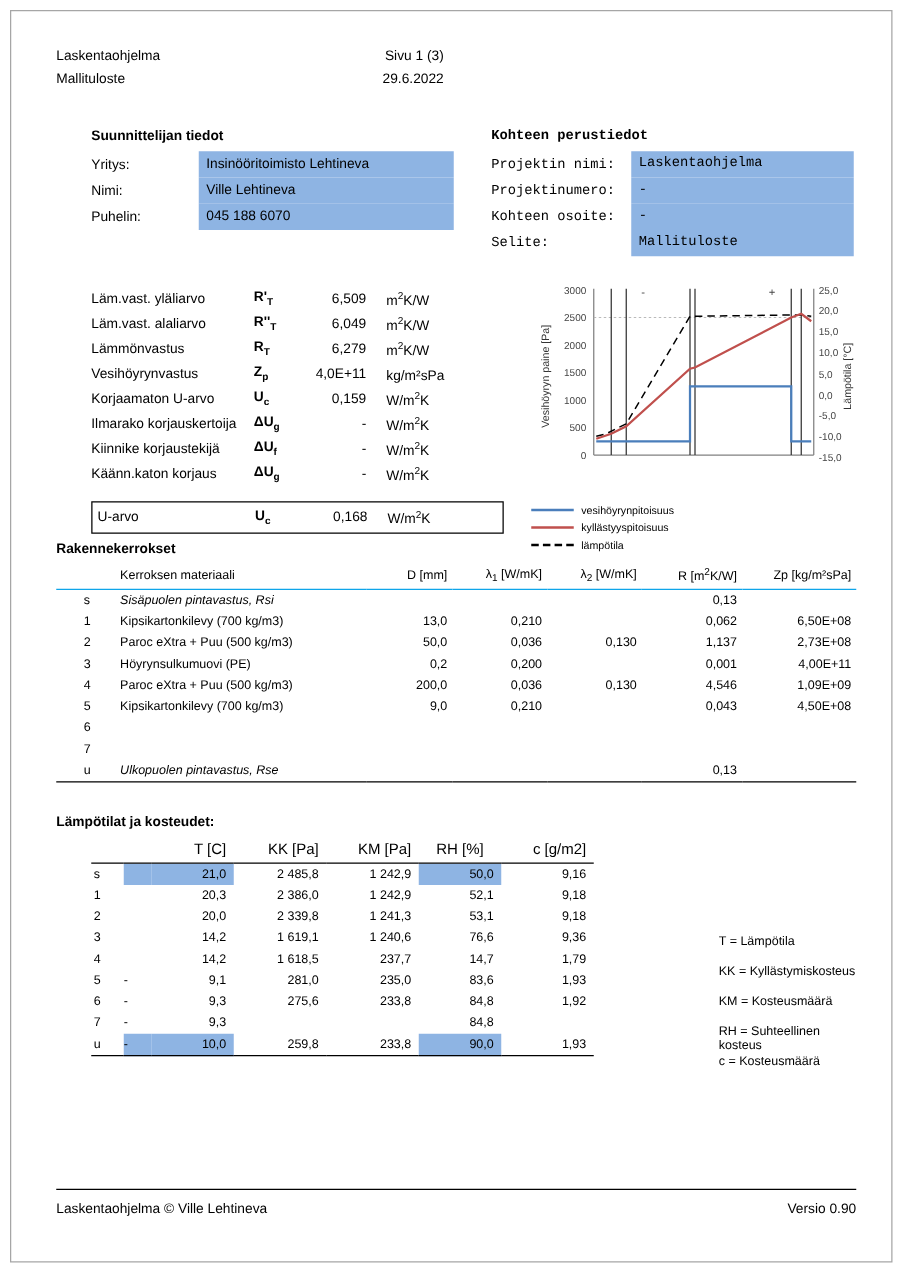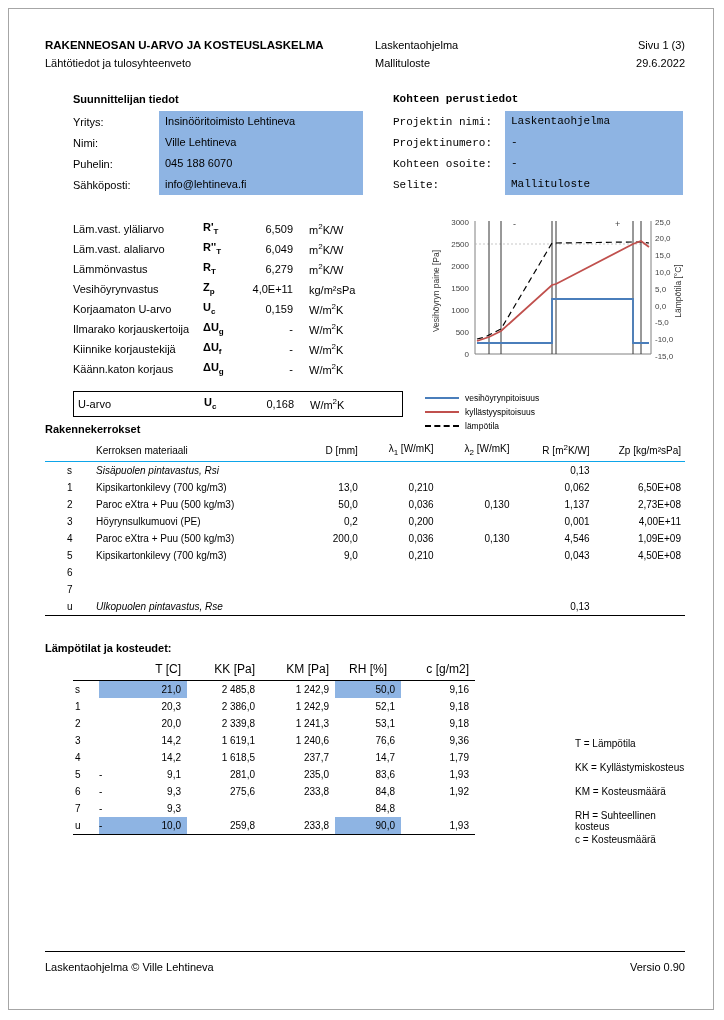--- a/index.html
+++ b/index.html
@@ -52,21 +52,21 @@
   
   .sec-title {
     font-weight: bold;
     font-size: 11px;
     margin-bottom: 6px;
   }
 
   
   .info-wrap {
     position: relative;
-    margin-top: 24px;
+    margin-top: 34px;
     height: 106px;
   }
   .info-col { position: absolute; top: 0; font-size: 11px; }
   .info-col.left  { left: 28px;  width: 290px; }
   .info-col.right { left: 348px; width: 290px; font-family: Liberation Mono, monospace; }
   .info-rows { position: relative; margin-top: 6px; }
   .info-row {
     display: flex;
     align-items: center;
     height: 21px;
@@ -223,24 +223,20 @@
   }
 </style>
 </head>
 <body>
 
 <div class="page">
 
   <div class="inner">
 
     <div class="hdr">
-      <div class="hdr-left">
-        <div class="hdr-title">RAKENNEOSAN U-ARVO JA KOSTEUSLASKELMA</div>
-        <div class="hdr-sub">Lähtötiedot ja tulosyhteenveto</div>
-      </div>
       <div class="hdr-mid">
         <div class="hdr-sub">Laskentaohjelma</div>
         <div class="hdr-sub hdr-line2">Mallituloste</div>
       </div>
       <div class="hdr-right">
         <div class="hdr-sub">Sivu 1 (3)</div>
         <div class="hdr-sub hdr-line2">29.6.2022</div>
       </div>
     </div>
 
@@ -253,24 +249,20 @@
             <div class="info-label">Yritys:</div>
             <div class="info-val">Insinööritoimisto Lehtineva</div>
           </div>
           <div class="info-row">
             <div class="info-label">Nimi:</div>
             <div class="info-val">Ville Lehtineva</div>
           </div>
           <div class="info-row">
             <div class="info-label">Puhelin:</div>
             <div class="info-val">045 188 6070</div>
-          </div>
-          <div class="info-row">
-            <div class="info-label">Sähköposti:</div>
-            <div class="info-val">info@lehtineva.fi</div>
           </div>
         </div>
       </div>
 
       <div class="info-col right">
         <div class="sec-title">Kohteen perustiedot</div>
         <div class="info-rows">
           <div class="info-row">
             <div class="info-label">Projektin nimi:</div>
             <div class="info-val">Laskentaohjelma</div>

